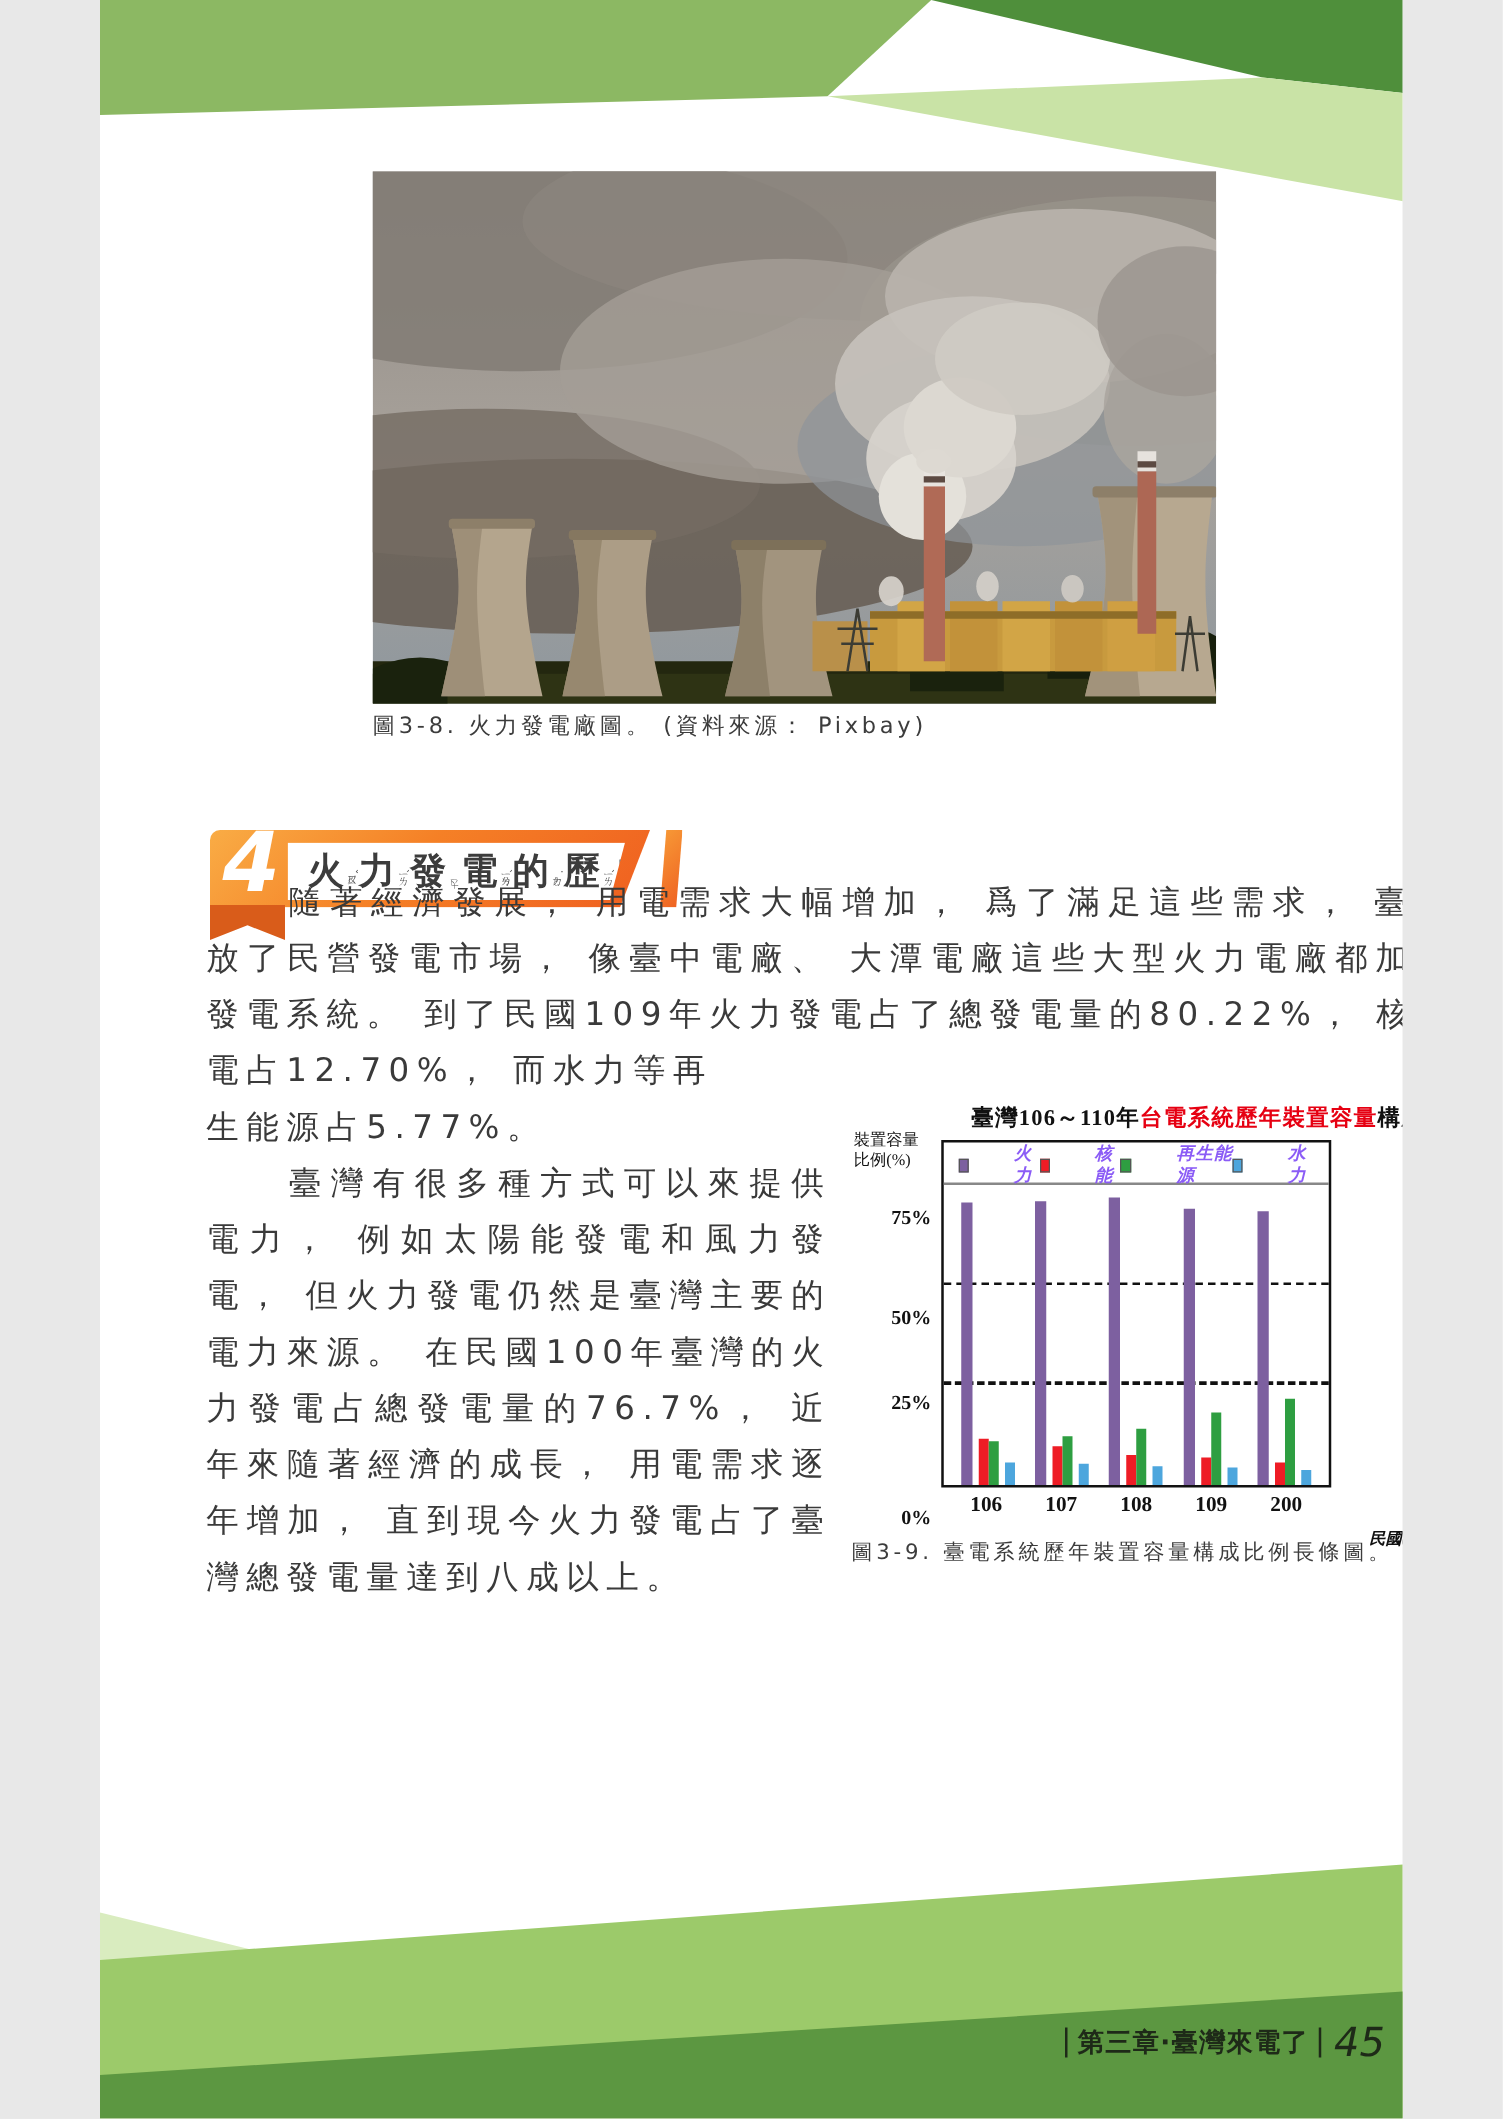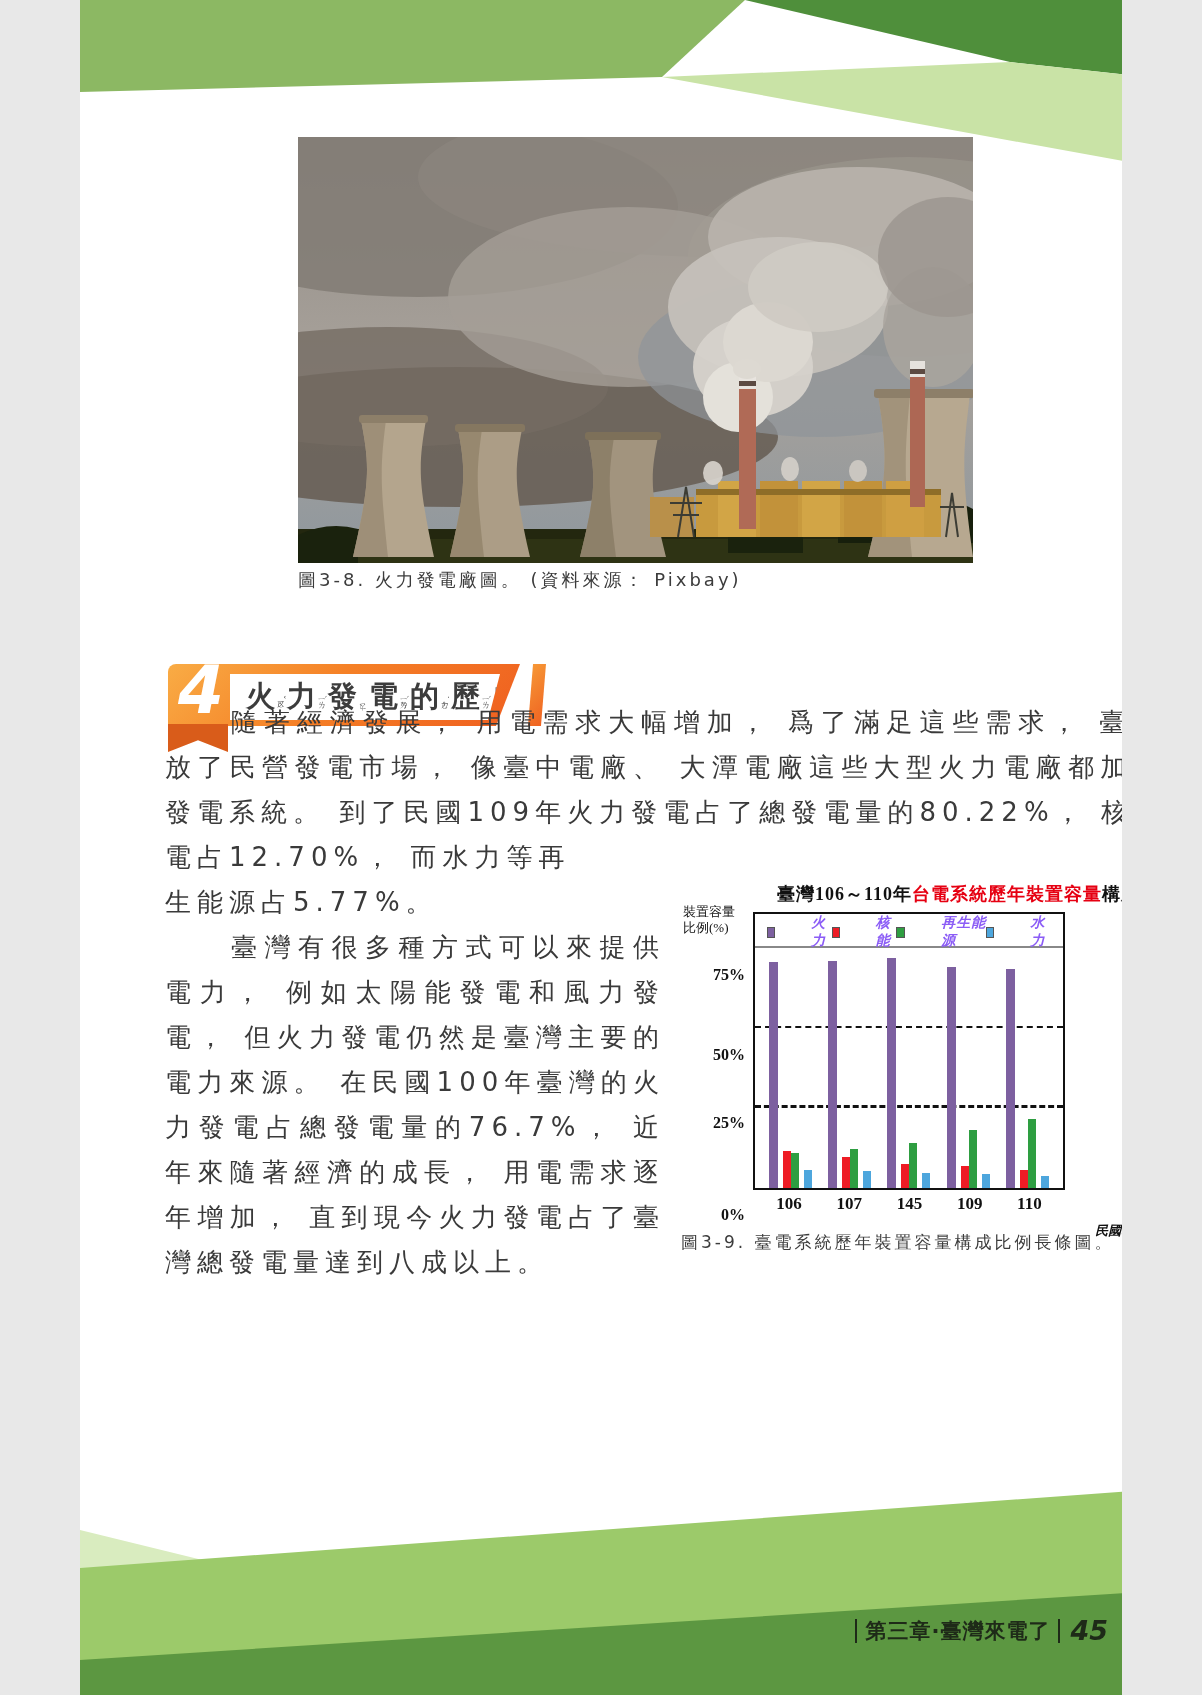--- a/index.html
+++ b/index.html
@@ -96,21 +96,21 @@
     font-family:"Liberation Serif", serif; font-style:italic; font-weight:bold;
     font-size:13px; color:#111; }
   .chart-caption { margin-top:14px; font-size:17px; letter-spacing:3px;
     color:#3c3c3c; line-height:28px; width:500px; }
 
   
   .footer { position:absolute; top:1615px; right:14px; display:flex; align-items:center;
     color:#1e2a18; z-index:3; }
   .footer .vbar { width:2px; height:24px; background:#1e2a18; margin:0 8px; }
   .footer .chap { font-size:21px; font-weight:bold; letter-spacing:1px; }
-  .footer .pnum { font-size:27px; font-weight:bold; font-style:italic;
+  .footer .pnum { font-size:32px; font-weight:normal; font-style:italic;
     font-family:"DejaVu Sans", sans-serif; margin-left:2px; }
 </style>
 </head>
 <body>
 
 <div class="page">
 
   <svg class="deco deco-top" viewBox="0 0 1202 200" preserveAspectRatio="none">
     <polygon points="0,0 665,0 582,77 0,92" fill="#8cb863"></polygon>
     <polygon points="665,0 1202,0 1202,92 930,62" fill="#4f8f3b"></polygon>
@@ -293,23 +293,23 @@
                 <div class="bar s0" style="height: 219.2px; background: rgb(125, 96, 160);"></div>
                 <div class="bar s1" style="height: 17.92px; background: rgb(238, 28, 37);"></div>
                 <div class="bar s2" style="height: 68.8px; background: rgb(46, 158, 65);"></div>
                 <div class="bar s3" style="height: 12.48px; background: rgb(77, 166, 221);"></div>
               </div>
             </div>
         </div>
         <div class="xticks" id="xticks">
             <span>106</span>
             <span>107</span>
-            <span>145</span>
+            <span>108</span>
             <span>109</span>
-            <span>110</span>
+            <span>200</span>
           </div>
         <div class="xlabel">民國(年)</div>
       </div>
       <div class="chart-caption">圖3-9. 臺電系統歷年裝置容量構成比例長條圖。</div>
     </div>
 
     <p class="para">生能源占5.77%。</p>
     <p class="para indent">臺灣有很多種方式可以來提供電力， 例如太陽能發電和風力發電， 但火力發電仍然是臺灣主要的電力來源。 在民國100年臺灣的火力發電占總發電量的76.7%， 近年來隨著經濟的成長， 用電需求逐年增加， 直到現今火力發電占了臺灣總發電量達到八成以上。</p>
   </div>
 

